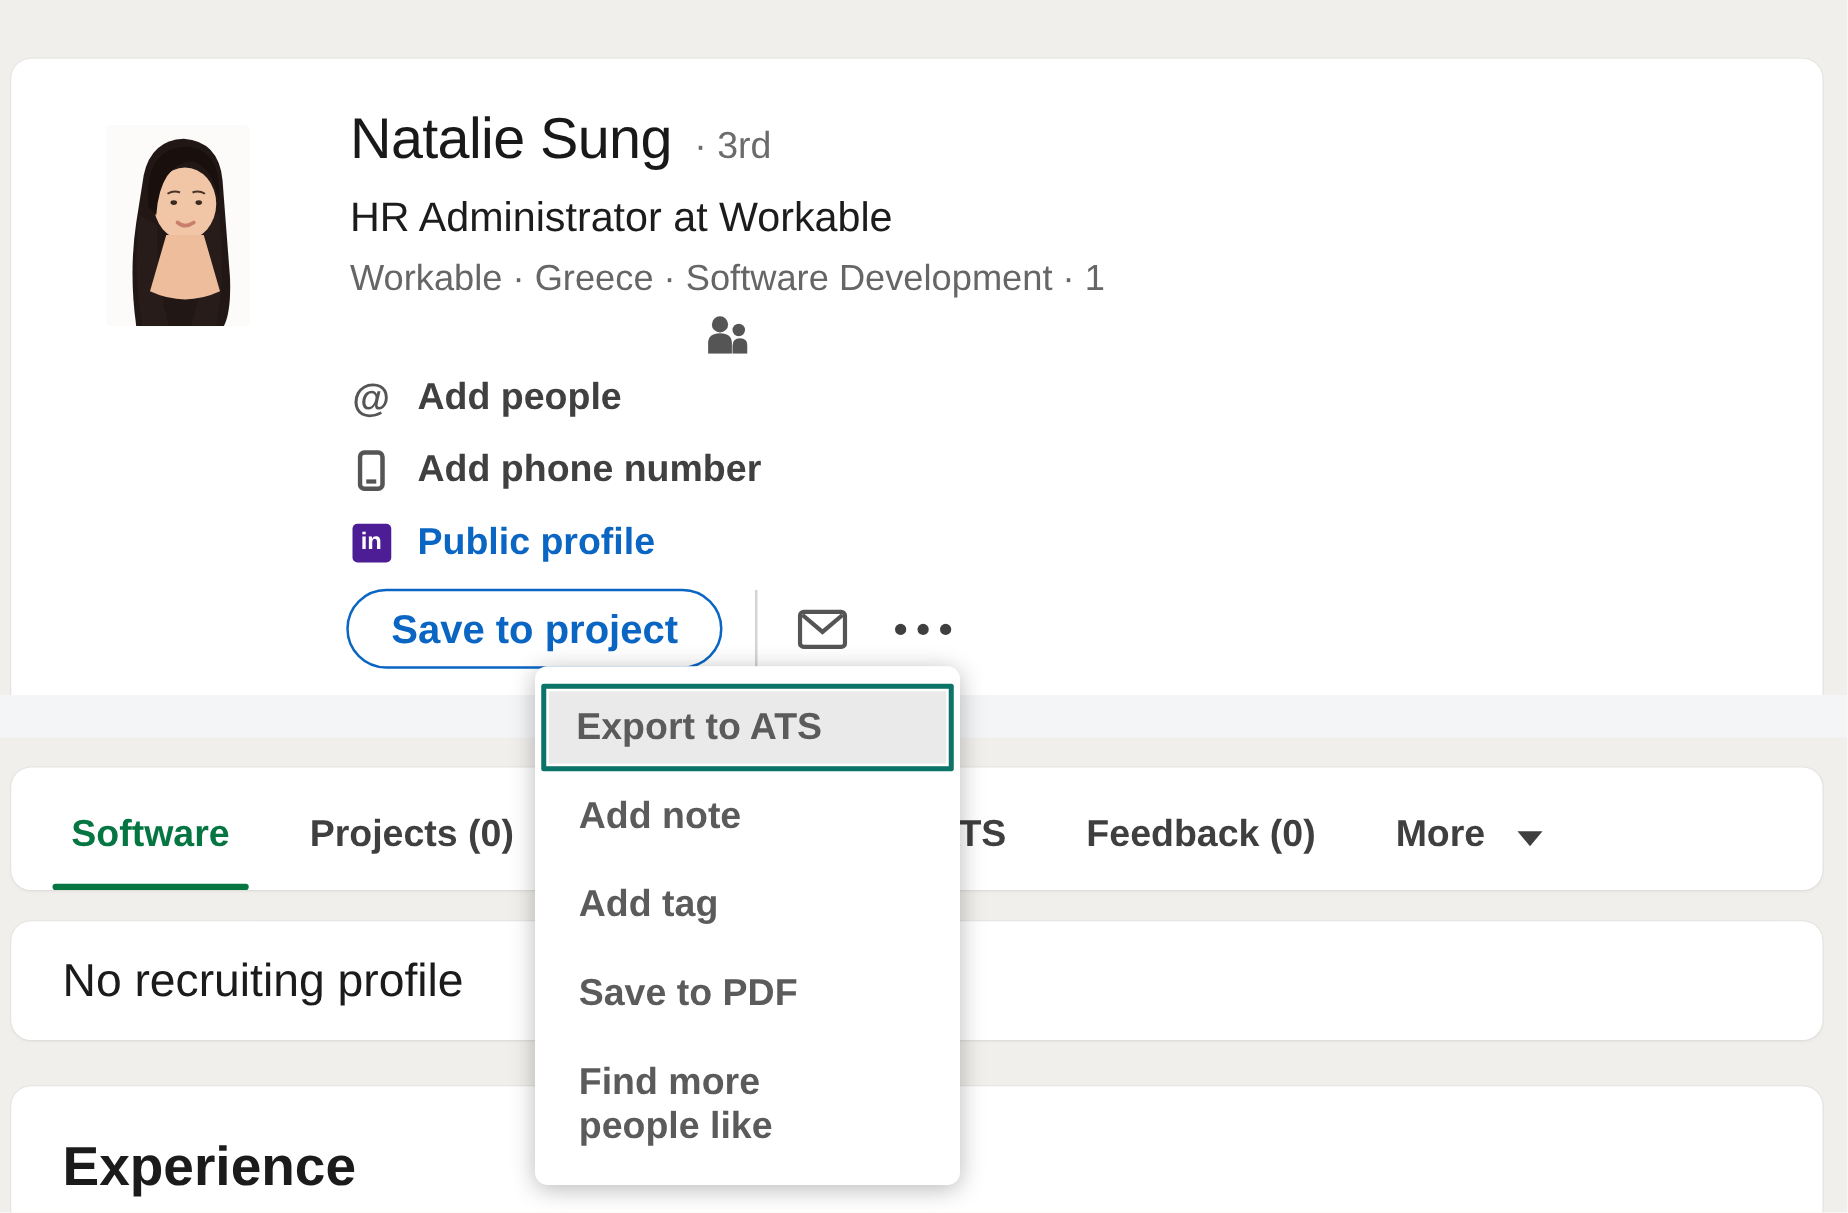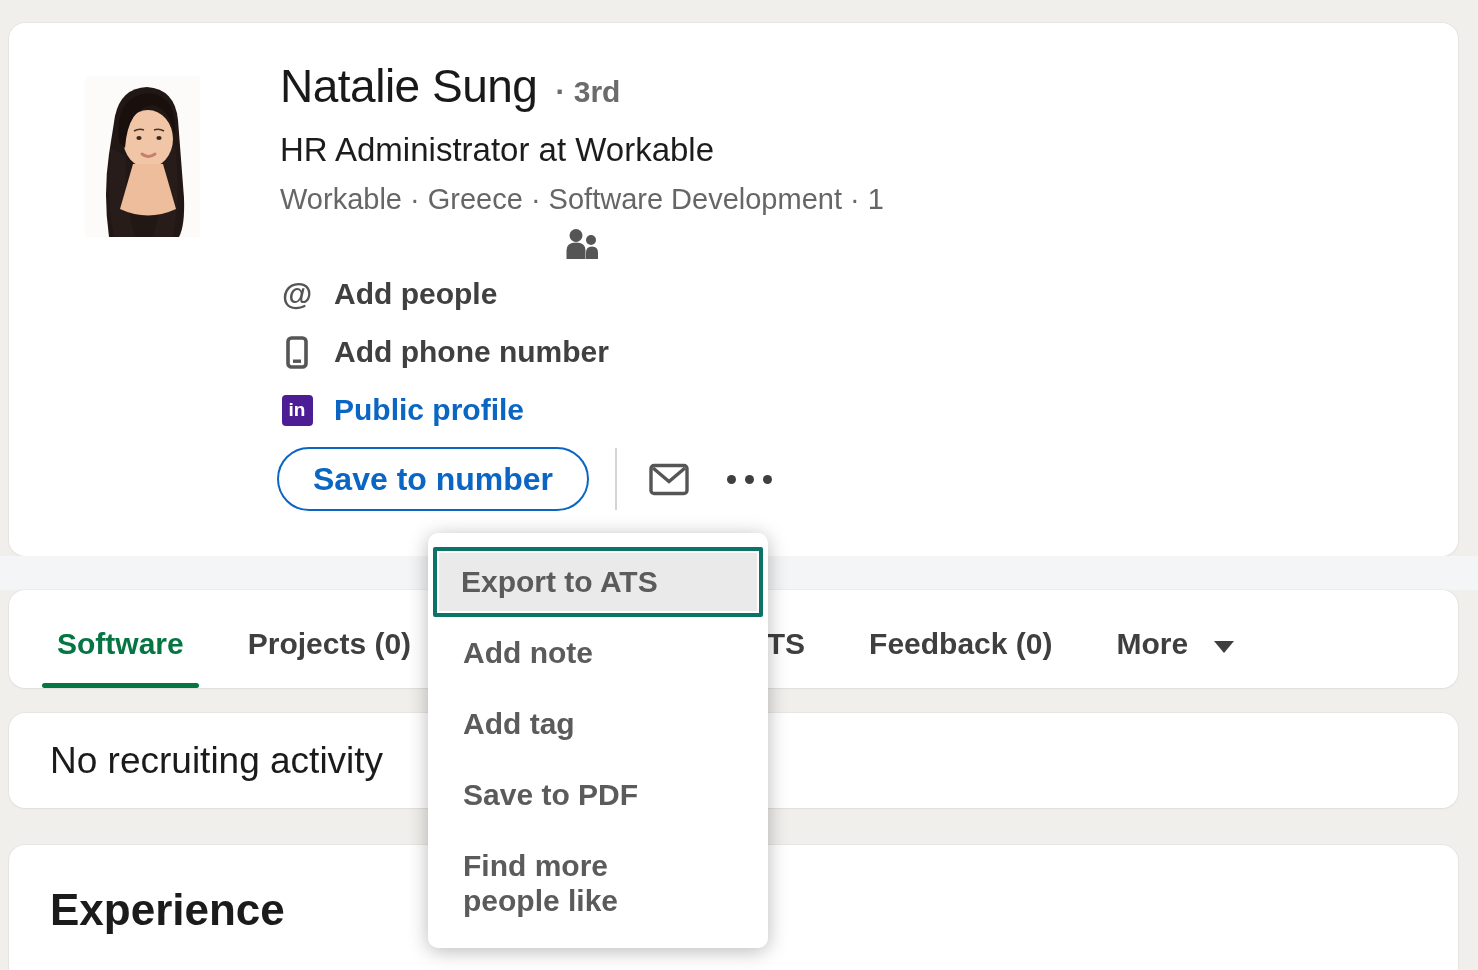--- a/index.html
+++ b/index.html
@@ -9,31 +9,32 @@
     background:#f1efec;
     font-family:"Liberation Sans", sans-serif;
     overflow:hidden;
     color:#1b1b1b;
   }
   .card {
     position:absolute;
     background:#ffffff;
     border-radius:16px;
     box-shadow:0 0 0 1px rgba(0,0,0,0.03), 0 1px 3px rgba(0,0,0,0.04);
+    margin-top:24px;
   }
 
   
   #profile-card { left:9px; top:23px; width:1449px; height:533px; }
   #photo {
     position:absolute; left:76px; top:53px; width:115px; height:161px;
     border-radius:4px; overflow:hidden; background:#fcfbfa;
   }
   #name-row { position:absolute; left:271px; top:36px; display:flex; align-items:baseline; }
   #name { font-size:46px; font-weight:400; color:#191919; letter-spacing:-0.5px; }
-  #degree { font-size:30px; font-weight:700; color:#6b6b6b; margin-left:18px; }
+  #degree { font-size:30px; font-weight:400; color:#6b6b6b; margin-left:18px; }
   #headline { position:absolute; left:271px; top:108px; font-size:33px; font-weight:400; color:#1c1c1c; }
   #meta-row { position:absolute; left:271px; top:160px; display:flex; align-items:center; gap:12px;flex-direction:column; }
   #meta-text { font-size:29px; color:#666666; font-weight:400; }
   #contact { position:absolute; left:271px; top:254px; display:flex; flex-direction:column; gap:24px; }
   .contact-row { display:flex; align-items:center; gap:20px; cursor:pointer; }
   .contact-icon-box { width:34px; display:flex; justify-content:center; align-items:center; }
   .contact-label { font-size:30px; font-weight:700; color:#404040; }
   .at-glyph { font-size:31px; font-weight:700; color:#555; line-height:1; }
   .li-badge {
     width:31px; height:31px; background:#4c1d95; border-radius:4px;
@@ -156,21 +157,21 @@
     </div>
     <div class="contact-row">
       <span class="contact-icon-box">
         <span class="li-badge">in</span>
       </span>
       <span class="contact-label link-blue">Public profile</span>
     </div>
   </div>
 
   <div id="action-row">
-    <button id="save-btn">Save to number</button>
+    <button id="save-btn">Save to project</button>
     <div id="action-divider"></div>
     <button class="icon-btn">
       <svg width="40" height="33" viewBox="0 0 40 33">
         <rect x="2" y="2.5" width="36" height="28" rx="3" fill="none" stroke="#555" stroke-width="3.4"></rect>
         <path d="M4 5 L20 18.5 L36 5" fill="none" stroke="#555" stroke-width="3.4"></path>
       </svg>
     </button>
     <button class="icon-btn" id="ellipsis-btn">
       <span class="dot"></span>
       <span class="dot"></span>
@@ -188,21 +189,21 @@
     <div class="tab tab-export">Export to ATS</div>
     <div class="tab">Feedback (0)</div>
     <div class="tab">
       <span>More</span>
       <span id="more-caret"></span>
     </div>
   </div>
 </div>
 
 <div class="card" id="activity-card">
-  <div id="activity-text">No recruiting activity</div>
+  <div id="activity-text">No recruiting profile</div>
 </div>
 
 <div class="card" id="experience-card">
   <div id="experience-title">Experience</div>
 </div>
 
 <div id="dropdown">
   <div class="menu-item highlighted">Export to ATS</div>
   <div class="menu-item">Add note</div>
   <div class="menu-item">Add tag</div>

